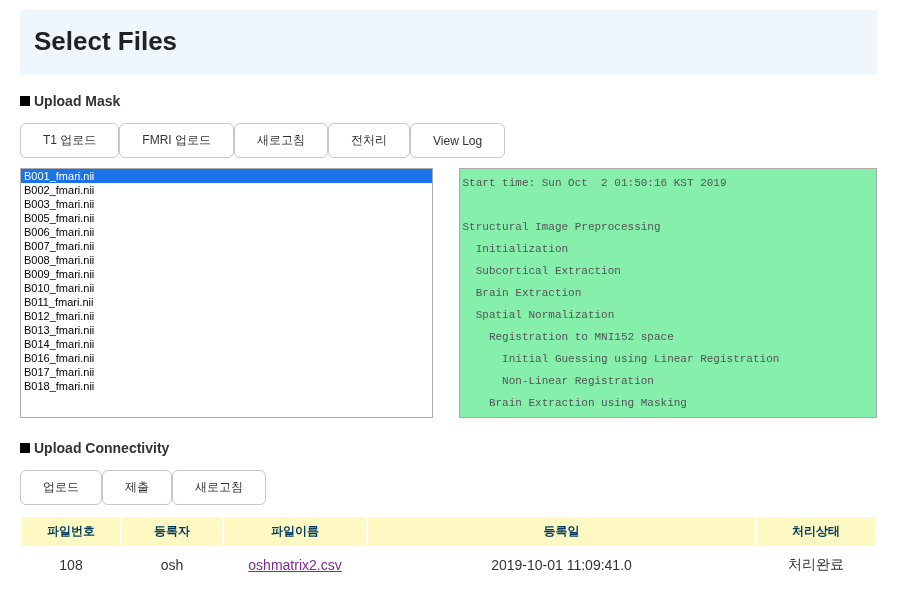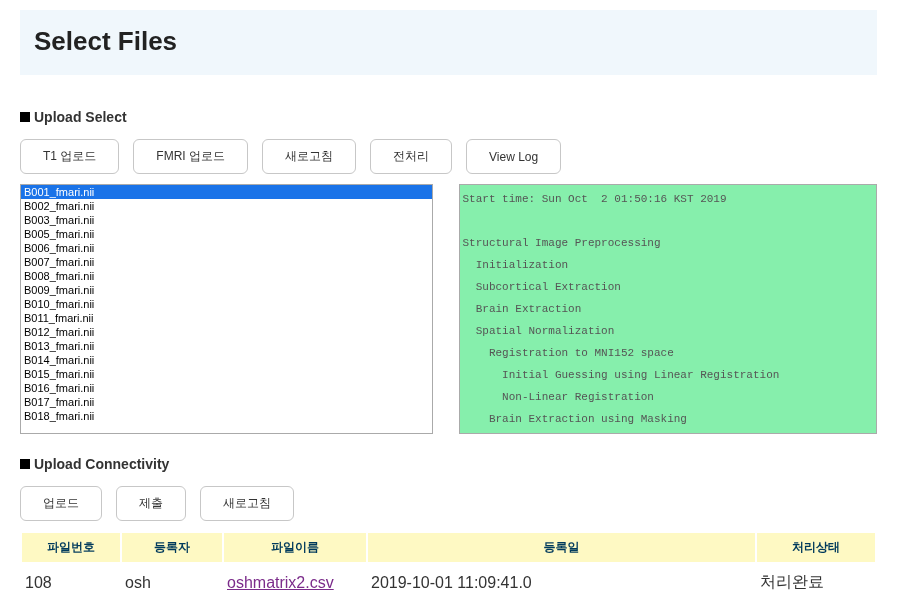--- a/index.html
+++ b/index.html
@@ -7,21 +7,21 @@
       font-family: "Malgun Gothic", Arial, sans-serif;
       background: #fff;
       width: 897px;
       padding: 10px 20px;
       font-size: 13px;
       color: #333;
     }
     .title-bar {
       background: #f0f7fc;
       padding: 16px 14px 18px;
-      margin-bottom: 34px;
+      margin-bottom: 18px;
     }
     .title-bar h1 {
       font-size: 26px;
       font-weight: 600;
       color: #222;
     }
     .section-header {
       font-size: 14px;
       font-weight: bold;
       margin: 6px 0 14px 0;
@@ -31,21 +31,21 @@
     .section-header::before {
       content: "";
       display: inline-block;
       width: 10px;
       height: 10px;
       background: #000;
       margin-right: 4px;
     }
     .button-row {
       display: flex;
-      gap: 14px;
+      gap: 0;
       margin-bottom: 10px;
     }
     .btn {
       background: #fff;
       border: 1px solid #c7c7c7;
       border-radius: 6px;
       padding: 8px 22px;
       font-size: 12px;
       cursor: pointer;
       font-family: inherit;
@@ -96,41 +96,42 @@
       background: #fef9c3;
       border: 2px solid #fff;
       padding: 6px 4px;
       font-size: 12px;
       font-weight: bold;
       color: #003a5c;
       text-align: center;
     }
     .table td {
       padding: 8px 4px;
-      font-size: 16px;
+      font-size: 14px;
+      text-align: center;
       color: #333;
     }
     .table td a {
       color: #7b2b8a;
       text-decoration: underline;
     }
     .col-fileno { width: 100px; }
     .col-reg { width: 102px; }
     .col-fname { width: 144px; }
     .col-status { width: 120px; margin-left: 6px; }
   </style>
 </head>
 <body>
 
 <div class="title-bar">
   <h1>Select Files</h1>
 </div>
 
 <div class="section-header">
-  <span>Upload Select</span>
+  <span>Upload Mask</span>
 </div>
 
 <div class="button-row">
   <button class="btn">T1 업로드</button>
   <button class="btn">FMRI 업로드</button>
   <button class="btn">새로고침</button>
   <button class="btn">전처리</button>
   <button class="btn">View Log</button>
 </div>
 
@@ -142,21 +143,20 @@
       <div class="item">B005_fmari.nii</div>
       <div class="item">B006_fmari.nii</div>
       <div class="item">B007_fmari.nii</div>
       <div class="item">B008_fmari.nii</div>
       <div class="item">B009_fmari.nii</div>
       <div class="item">B010_fmari.nii</div>
       <div class="item">B011_fmari.nii</div>
       <div class="item">B012_fmari.nii</div>
       <div class="item">B013_fmari.nii</div>
       <div class="item">B014_fmari.nii</div>
-      <div class="item">B015_fmari.nii</div>
       <div class="item">B016_fmari.nii</div>
       <div class="item">B017_fmari.nii</div>
       <div class="item">B018_fmari.nii</div>
     </div>
   <div class="log-pane">Start time: Sun Oct  2 01:50:16 KST 2019
 
 Structural Image Preprocessing
   Initialization
   Subcortical Extraction
   Brain Extraction

